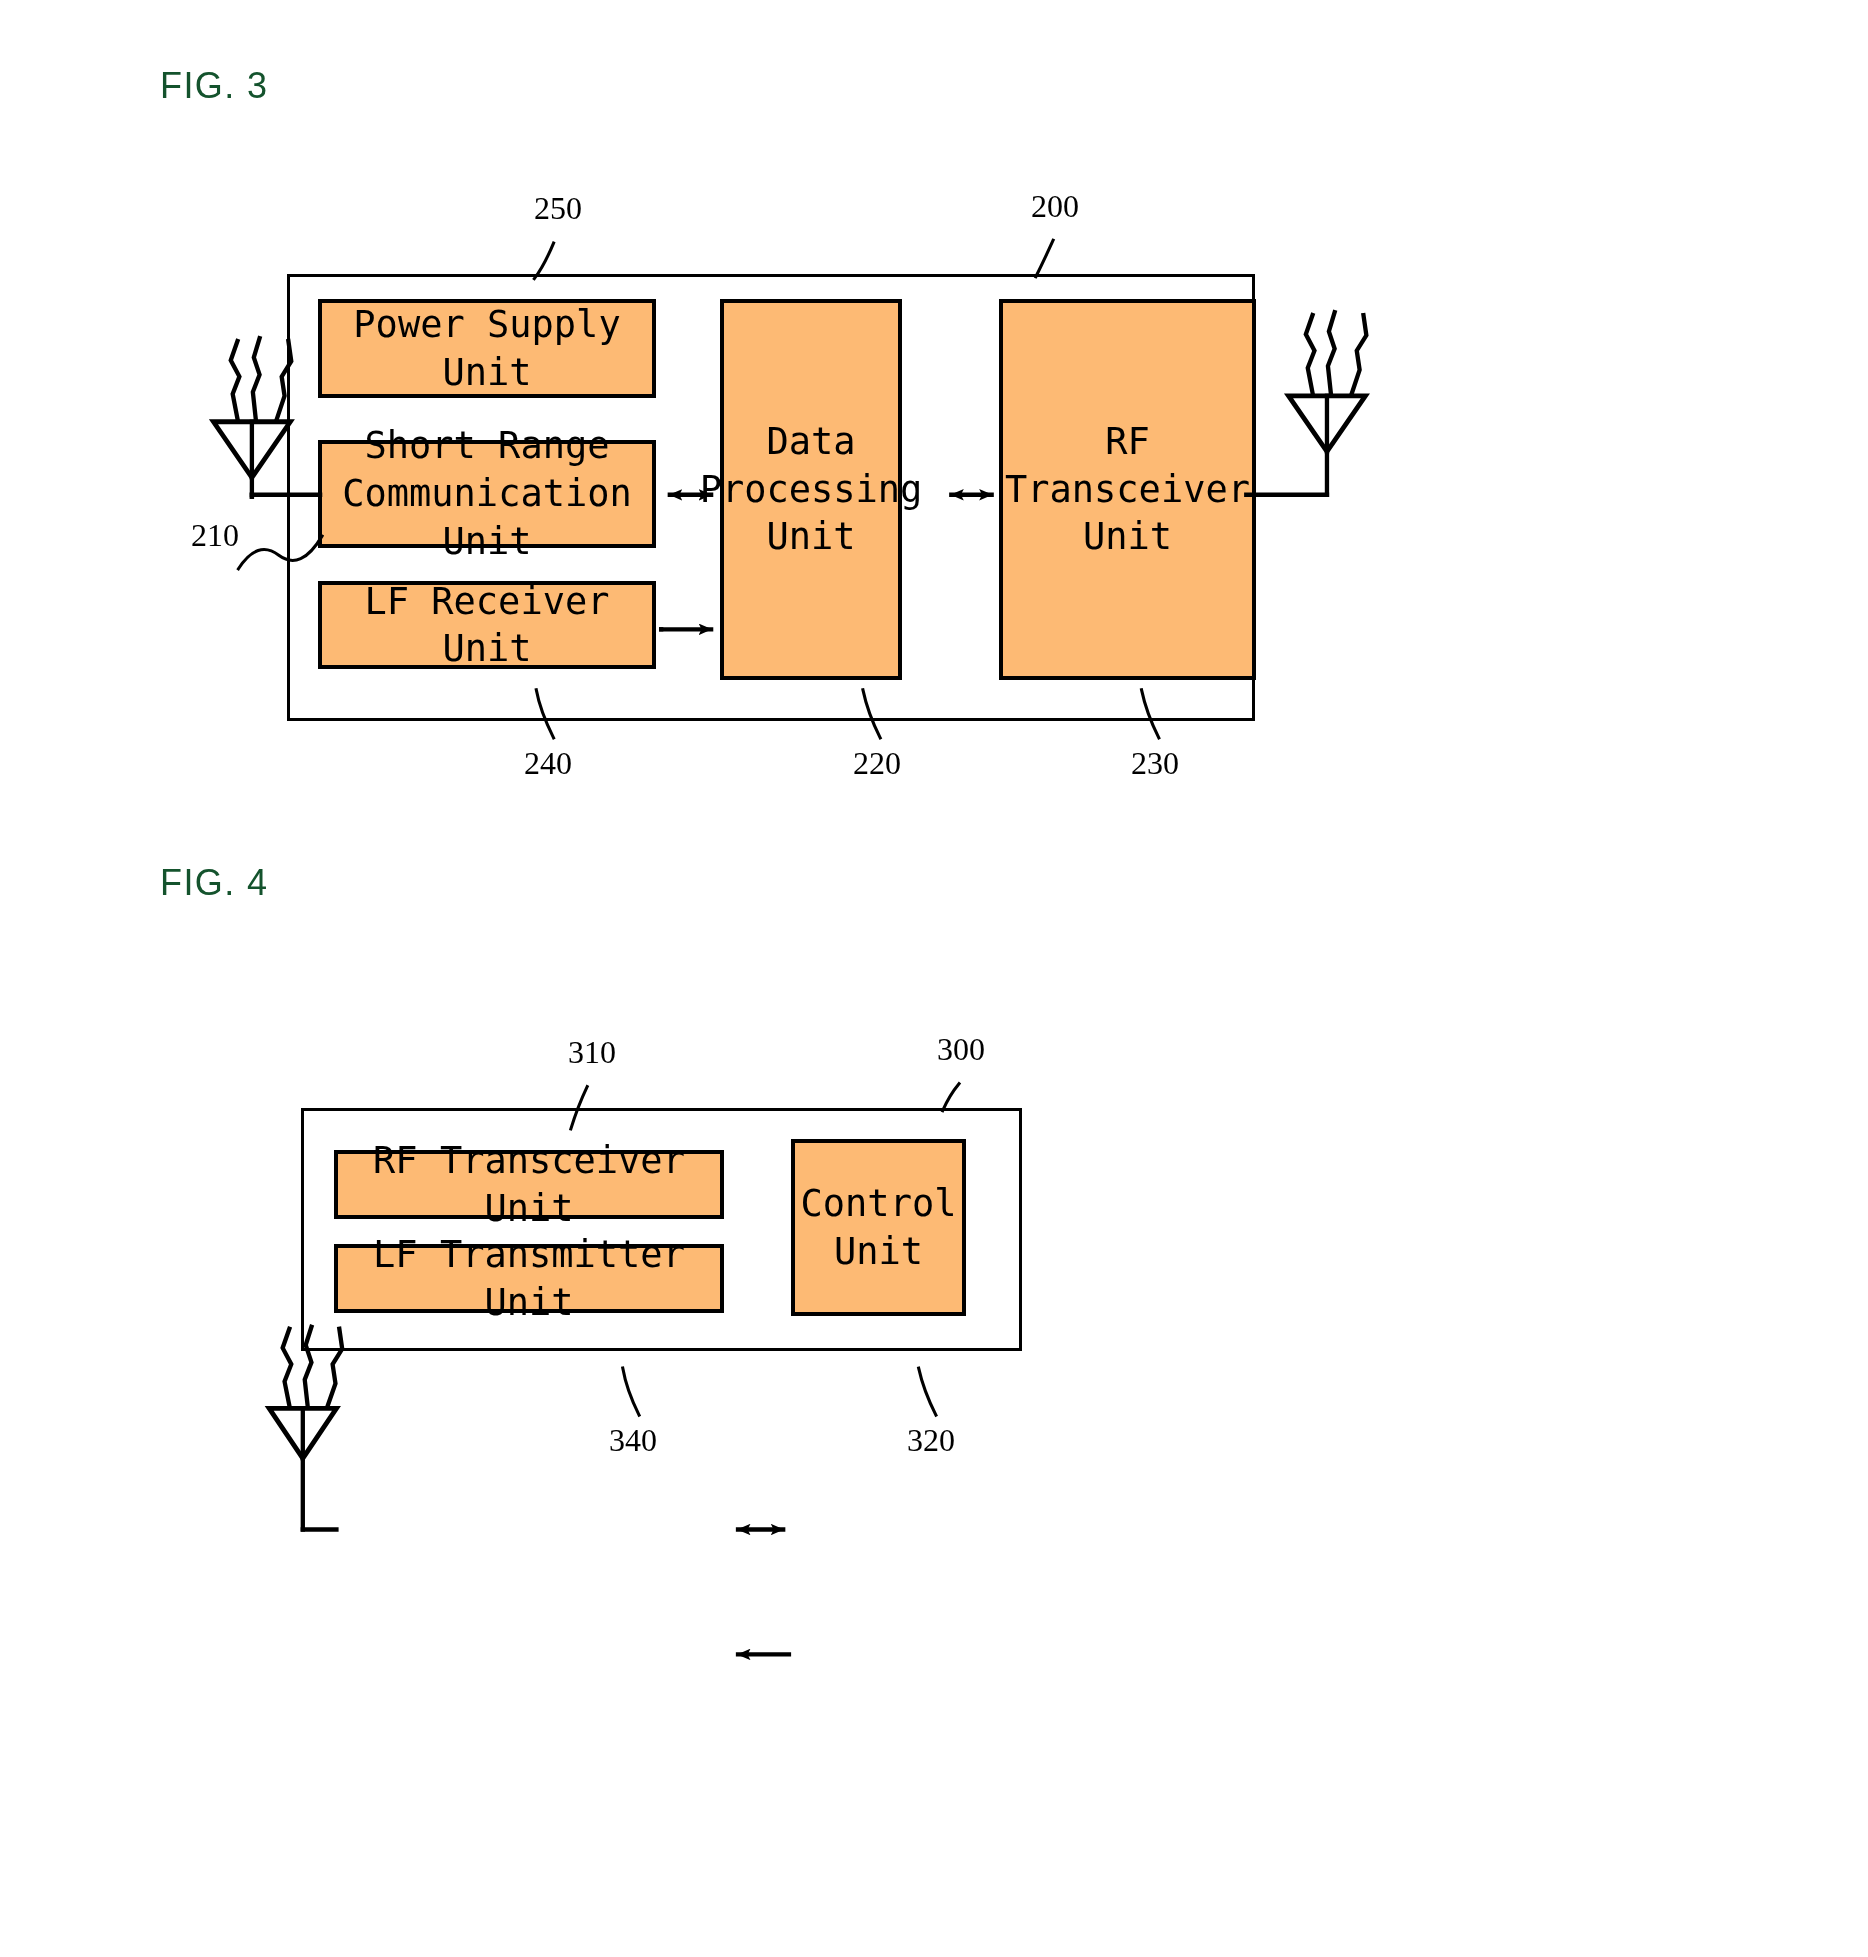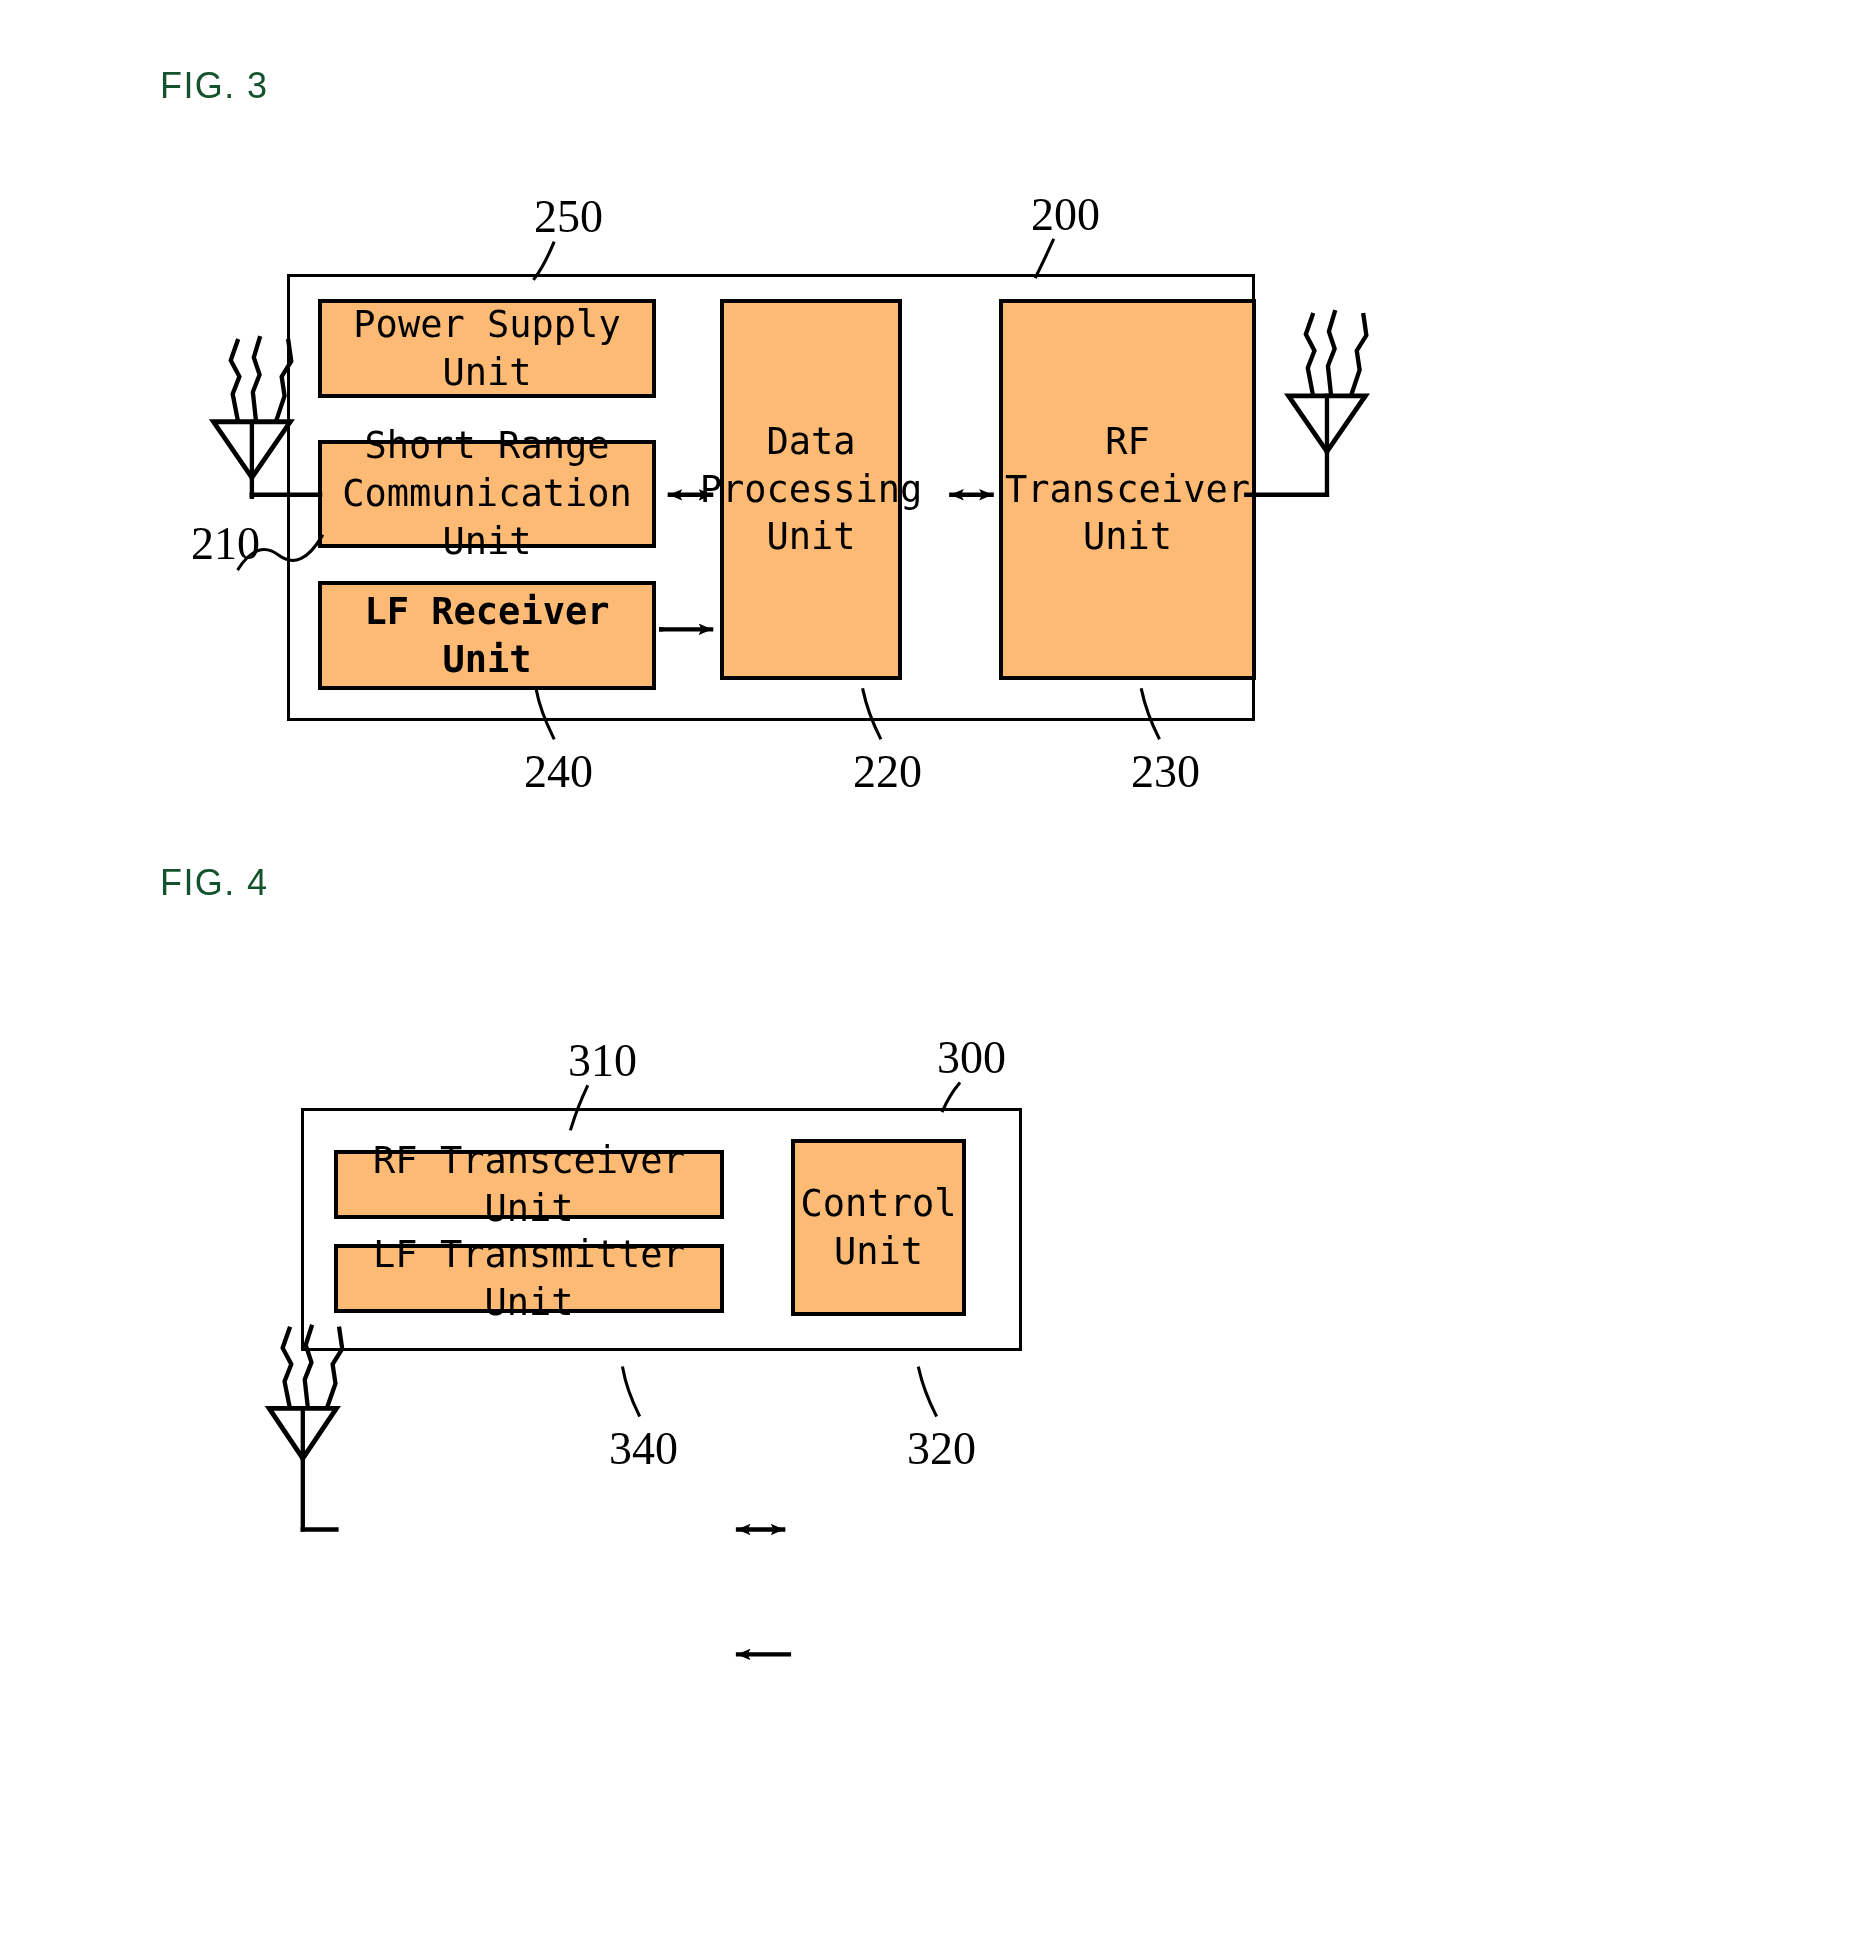--- a/index.html
+++ b/index.html
@@ -30,21 +30,21 @@
     font-size: 36px;
     letter-spacing: 1.4px;
     color: #14532d;
     white-space: nowrap;
   }
 
   
   .ref-num {
     position: absolute;
     font-family: "Liberation Serif", serif;
-    font-size: 46px;
+    font-size: 32px;
     color: #000;
     white-space: nowrap;
   }
 
   
   .outer-box {
     position: absolute;
     border: 3.8px solid #000;
     background: transparent;
     box-sizing: border-box;
@@ -111,21 +111,21 @@
 
   <div class="unit-box" style="left:318px; top:299px; width:338px; height:99px;">
     <div class="unit-label">Power Supply Unit</div>
   </div>
 
   <div class="unit-box" style="left:318px; top:440px; width:338px; height:108px;">
     <div class="unit-label small-gap">Short Range
 Communication Unit</div>
   </div>
 
-  <div class="unit-box" style="left:318px; top:581px; width:338px; height:109px;font-weight:bold;">
+  <div class="unit-box" style="left:318px; top:581px; width:338px; height:88px;">
     <div class="unit-label">LF Receiver Unit</div>
   </div>
 
   <div class="unit-box" style="left:720px; top:299px; width:182px; height:381px;">
     <div class="unit-label">Data
 Processing
 Unit</div>
   </div>
 
   <div class="unit-box" style="left:999px; top:299px; width:257px; height:381px;">

